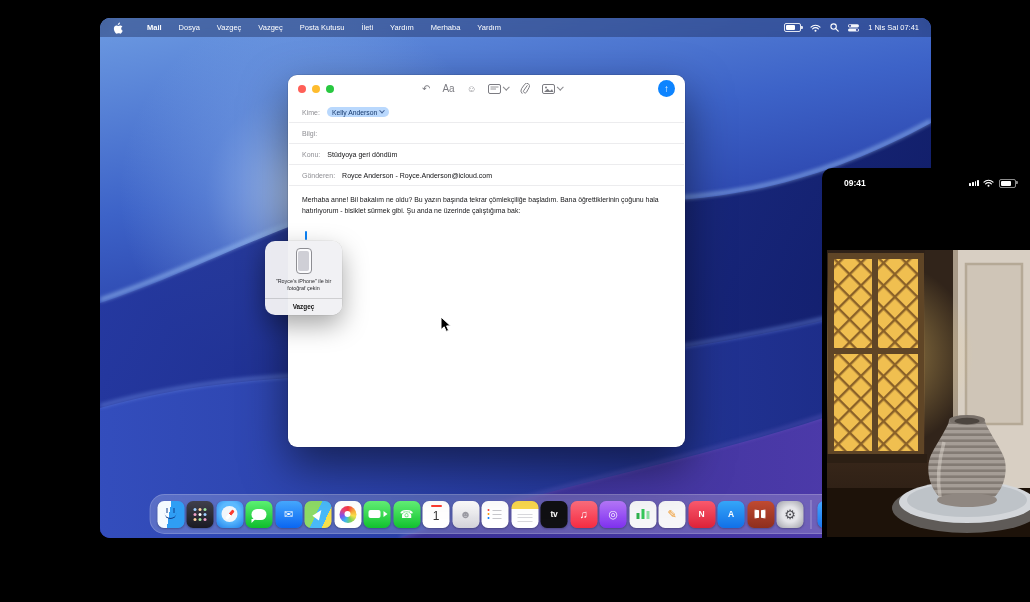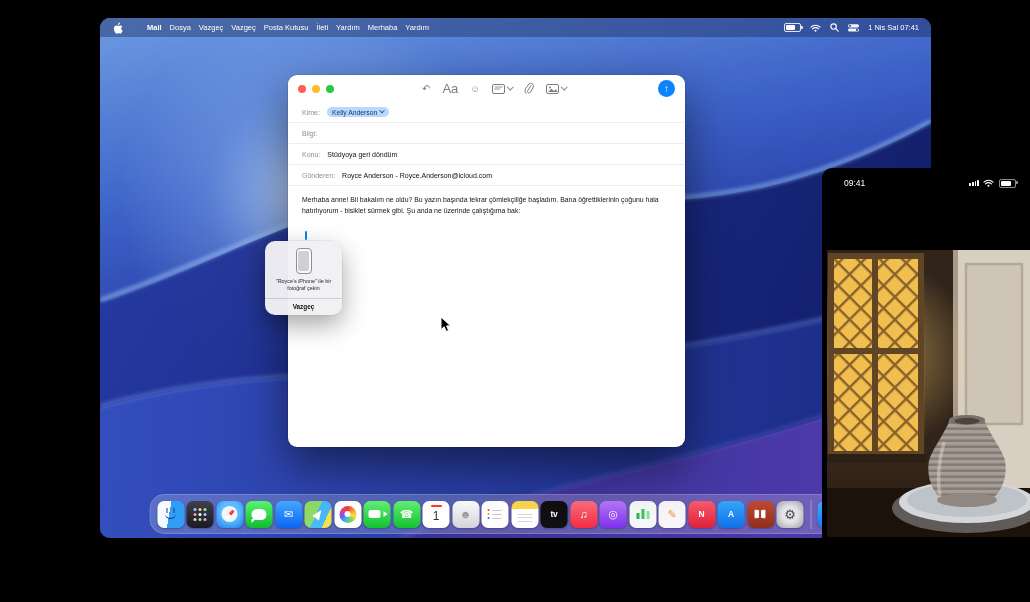--- a/index.html
+++ b/index.html
@@ -8,38 +8,38 @@
 
   
   .screen{position:absolute;left:100px;top:18px;width:831px;height:520px;border-radius:10px;
           overflow:hidden;z-index:1;background:#1c2f8e;}
   .screen>svg.wp{position:absolute;left:0;top:0;}
 
   
   .menubar{position:absolute;left:0;top:0;right:0;height:19px;display:flex;align-items:center;
            padding:0 12px;background:rgba(22,32,76,.38);backdrop-filter:blur(8px);
            color:#fff;font-size:7.5px;z-index:4;}
-  .menu-item{margin-left:8px;cursor:default;}
+  .menu-item{margin-left:17px;cursor:default;}
   .menu-item.active{font-weight:700;margin-left:24px;}
   .mb-right{margin-left:auto;display:flex;align-items:center;gap:9px;}
   .mb-batt{width:15px;height:7px;border:1px solid rgba(255,255,255,.85);border-radius:2px;position:relative;}
   .mb-batt::before{content:"";position:absolute;left:1px;top:1px;bottom:1px;width:9px;background:#fff;border-radius:1px;}
   .mb-batt::after{content:"";position:absolute;right:-2.6px;top:1.6px;width:1.4px;height:3px;background:rgba(255,255,255,.85);border-radius:0 1px 1px 0;}
   .datetime{font-size:7.5px;}
 
   
   .mail-window{position:absolute;left:188px;top:57px;width:397px;height:372px;background:#fff;
                border-radius:9px;box-shadow:0 18px 45px rgba(0,0,0,.5),0 0 0 .5px rgba(0,0,0,.18);z-index:5;}
   .mw-toolbar{height:27px;display:flex;align-items:center;padding:0 10px;}
   .tl{display:flex;gap:6px;}
   .tl i{width:8px;height:8px;border-radius:50%;display:block;}
   .c-red{background:#ff5f57;} .c-yel{background:#febc2e;} .c-grn{background:#28c840;}
   .tools{display:flex;align-items:center;gap:12px;margin-left:88px;color:#7c7c82;}
   .t-undo{font-size:10px;line-height:1;}
-  .t-aa{font-size:13px;}
+  .t-aa{font-size:10px;}
   .t-emoji{font-size:9.5px;line-height:1;}
   .t-group{display:inline-flex;align-items:center;gap:2.5px;}
   .chev{display:inline-block;width:3.5px;height:3.5px;border-right:1px solid #8a8a8e;
         border-bottom:1px solid #8a8a8e;transform:rotate(45deg) translate(-1px,-1px);}
   .send{margin-left:auto;width:17px;height:17px;border-radius:50%;background:#0d84ff;color:#fff;
         display:flex;align-items:center;justify-content:center;font-size:10px;font-weight:700;line-height:1;}
   .frow{display:flex;align-items:center;height:20px;margin:0 1px;padding:0 13px;
         border-bottom:1px solid #ececee;font-size:7px;}
   .frow .lbl{color:#8e8e93;margin-right:7px;}
   .frow .val{color:#101012;}
@@ -108,21 +108,21 @@
   .camico::before{content:"";width:13px;height:9.5px;background:#fff;border-radius:2px;}
   .camico::after{content:"";position:absolute;width:4.5px;height:4.5px;border-radius:50%;background:#1a78f0;}
   .trash::before{content:"";width:11px;height:12px;border-radius:1.5px 1.5px 3px 3px;
       background:repeating-linear-gradient(90deg,#ececf0 0 1.6px,#c6c6cd 1.6px 3.2px);}
   .trash::after{content:"";position:absolute;top:4.5px;width:13px;height:1.8px;border-radius:1px;background:#ececf0;}
 
   
   .phone{position:absolute;left:822px;top:168px;width:208px;height:434px;background:#000;
          border-radius:10px 0 0 0;z-index:30;}
   .ph-status{position:absolute;top:10px;left:0;right:0;display:flex;align-items:center;padding:0 14px;color:#fff;}
-  .ph-time{font-size:8.5px;font-weight:400;margin-left:8px;}
+  .ph-time{font-size:8.5px;font-weight:700;margin-left:8px;}
   .ph-icons{margin-left:auto;display:flex;align-items:center;gap:4px;}
   .ph-sig{display:flex;align-items:flex-end;gap:1px;}
   .ph-sig i{width:1.7px;background:#fff;border-radius:.6px;display:block;}
   .ph-batt{width:15px;height:7px;border:1px solid rgba(255,255,255,.55);border-radius:2px;position:relative;margin-left:1px;}
   .ph-batt::before{content:"";position:absolute;left:1px;top:1px;bottom:1px;width:10px;background:#fff;border-radius:1px;}
   .ph-batt::after{content:"";position:absolute;right:-2.6px;top:1.6px;width:1.4px;height:3px;background:rgba(255,255,255,.55);border-radius:0 1px 1px 0;}
   .ph-photo{position:absolute;left:5px;top:82px;width:203px;height:287px;overflow:hidden;background:#2c1d12;}
   .ph-actions{position:absolute;left:0;right:0;bottom:0;height:65px;background:#000;display:flex;
               justify-content:space-between;padding:22px 12px 0;box-sizing:border-box;}
   .ph-btn{color:#fff;font-size:7.3px;}

